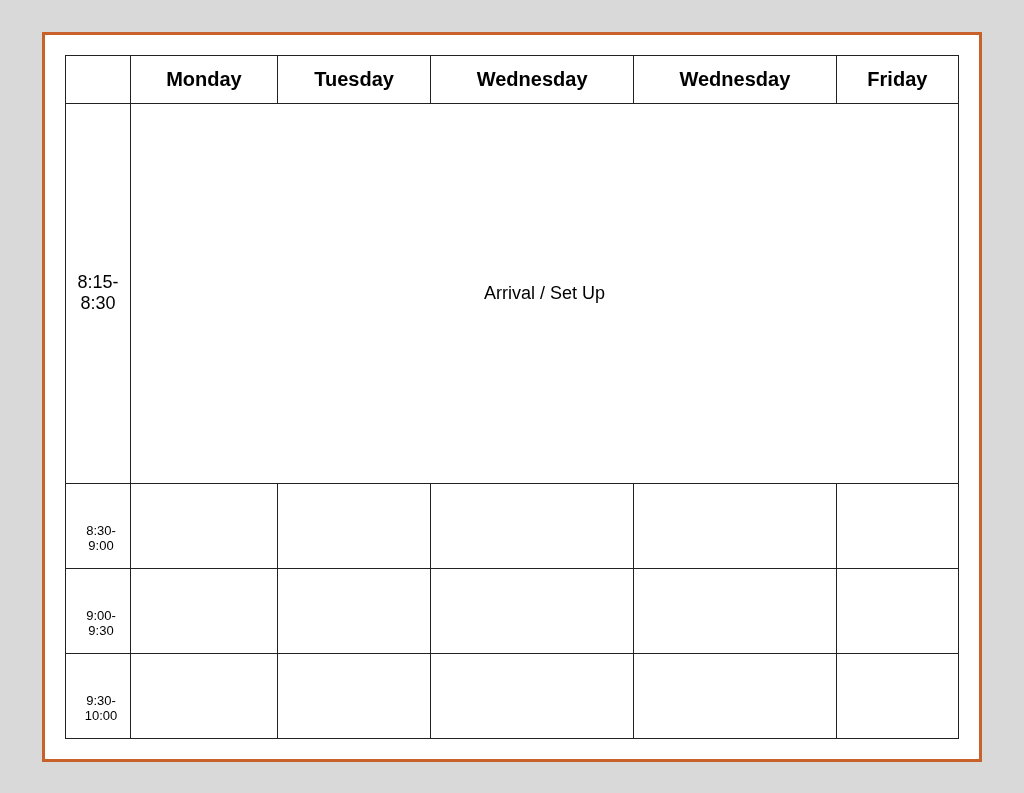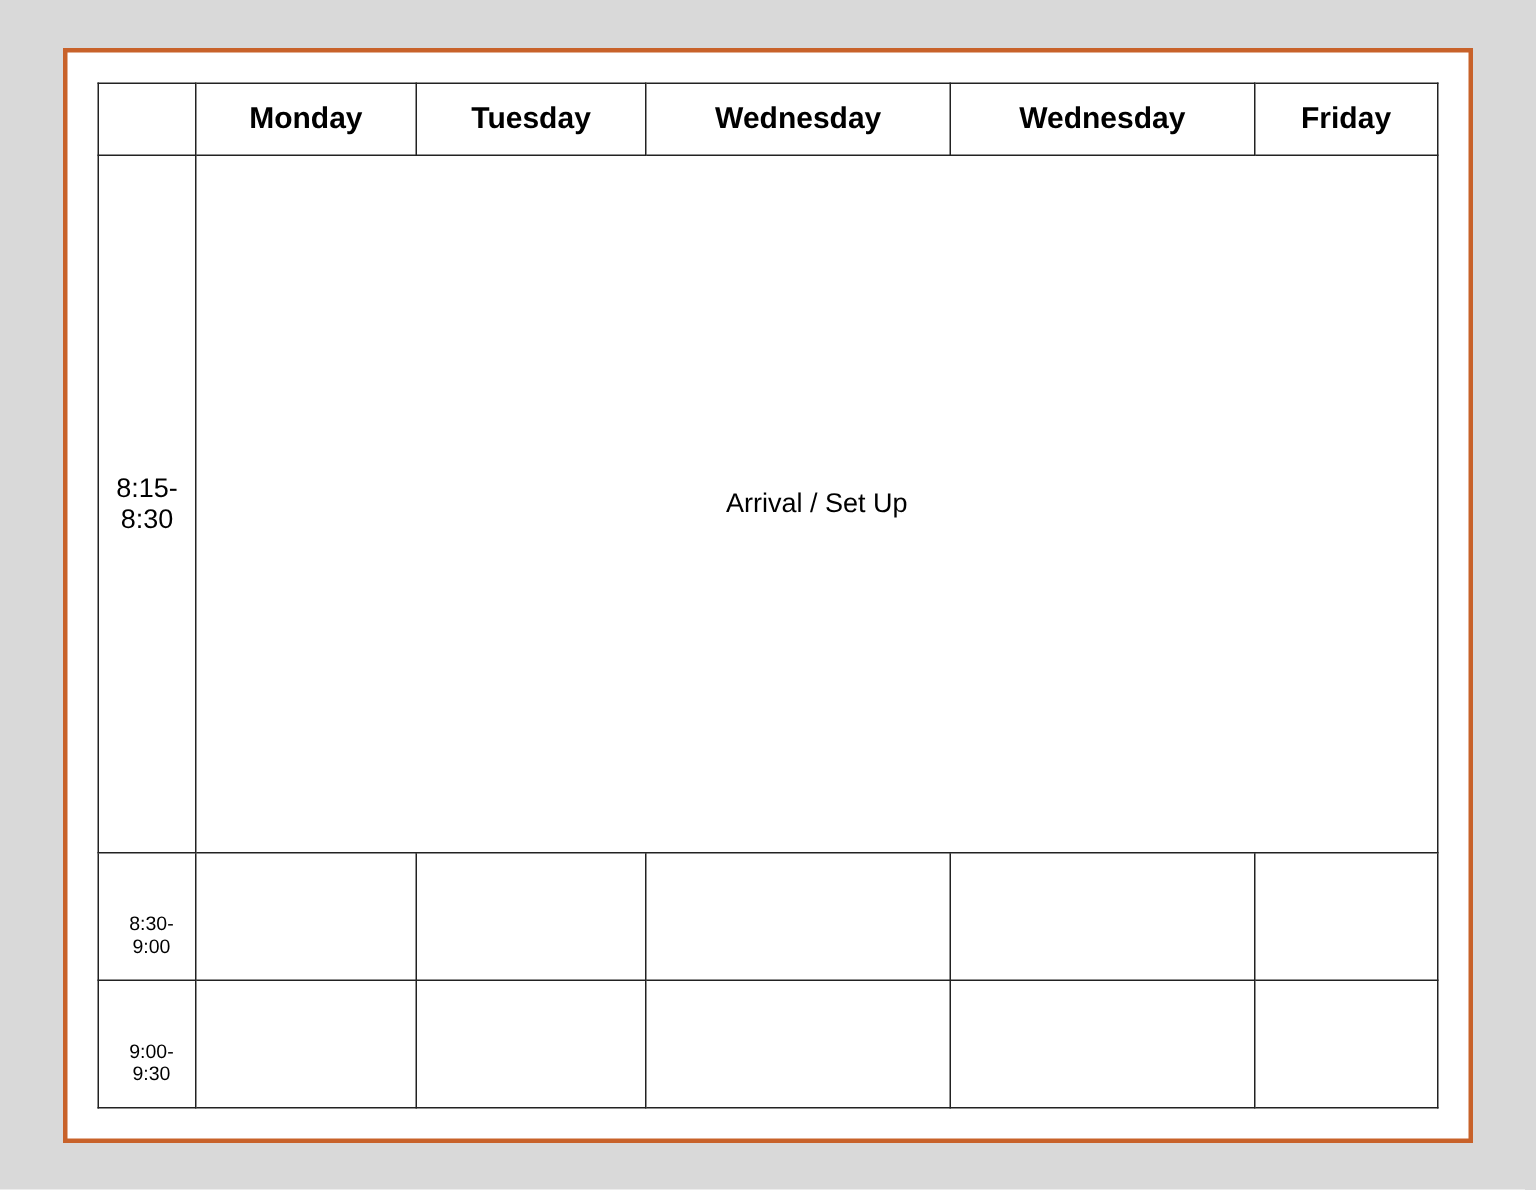--- a/index.html
+++ b/index.html
@@ -106,18 +106,26 @@
 
       <tr class="data-row">
         <td class="time-col">9:00-<br>9:30</td>
         <td class="day-col"></td>
         <td class="day-col"></td>
         <td class="day-col"></td>
         <td class="day-col"></td>
         <td class="day-col"></td>
       </tr>
 
+      <tr class="data-row">
+        <td class="time-col">9:30-<br>10:00</td>
+        <td class="day-col"></td>
+        <td class="day-col"></td>
+        <td class="day-col"></td>
+        <td class="day-col"></td>
+        <td class="day-col"></td>
+      </tr>
 
 
 
     </tbody>
   </table>
 </div>
 
 </body></html>

